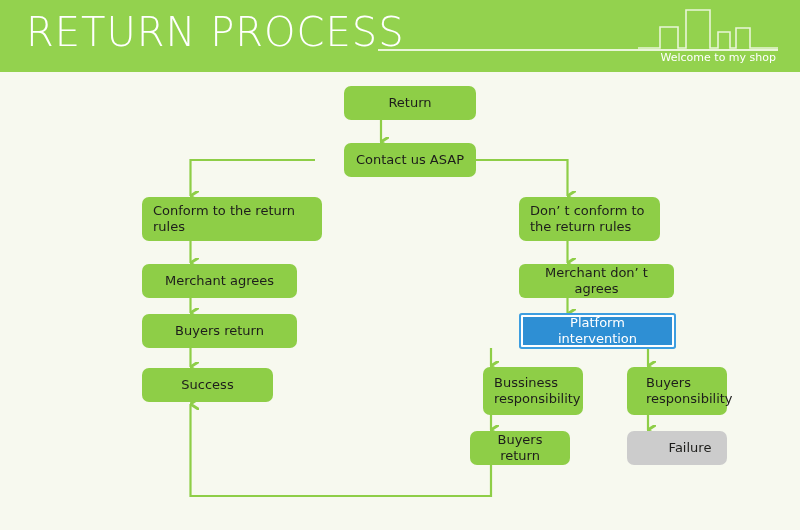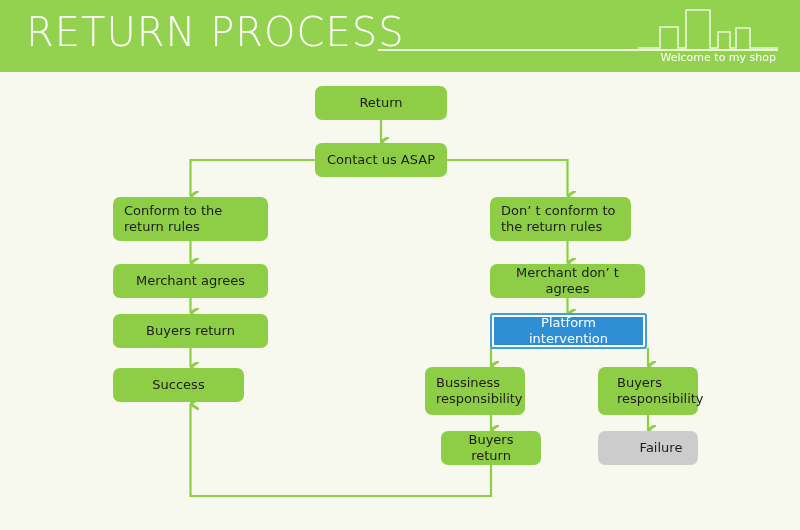--- a/index.html
+++ b/index.html
@@ -89,20 +89,21 @@
     background: #8ece47;
     color: #1d1d1b;
     font-size: 13px;
     line-height: 16px;
     display: flex;
     align-items: center;
     justify-content: center;
     text-align: center;
     padding: 4px 8px;
     font-family: "DejaVu Sans", sans-serif;
+    margin-left: 29px;
   }
   .node.left-align {
     justify-content: flex-start;
     text-align: left;
     padding-left: 11px;
   }
   .node.selected {
     background: #2e8fd4;
     color: #ffffff;
     border: 2px solid #ffffff;
@@ -168,49 +169,49 @@
     </svg>
 
     <div class="node" style="left:315px; top:14px; width:132px; height:34px;">
       <span>Return</span>
     </div>
 
     <div class="node" style="left:315px; top:71px; width:132px; height:34px;">
       <span>Contact us ASAP</span>
     </div>
 
-    <div class="node left-align" style="left:113px; top:125px; width:155px; height:44px;">
+    <div class="node left-align" style="left:113px; top:125px; width:180px; height:44px;">
       <span>Conform to the return rules</span>
     </div>
 
     <div class="node" style="left:113px; top:192px; width:155px; height:34px;">
       <span>Merchant agrees</span>
     </div>
 
     <div class="node" style="left:113px; top:242px; width:155px; height:34px;">
       <span>Buyers return</span>
     </div>
 
     <div class="node" style="left:113px; top:296px; width:131px; height:34px;">
       <span>Success</span>
     </div>
 
     <div class="node left-align" style="left:490px; top:125px; width:141px; height:44px;">
       <span>Don’ t conform to the return rules</span>
     </div>
 
-    <div class="node" style="left:490px; top:192px; width:155px; height:34px;">
+    <div class="node" style="left:490px; top:192px; width:155px; height:34px;border-radius:6px;">
       <span>Merchant don’ t agrees</span>
     </div>
 
     <div class="node selected" style="left:492px; top:243px; width:153px; height:32px;">
       <span>Platform intervention</span>
     </div>
 
-    <div class="node left-align" style="left:425px; top:295px; width:100px; height:48px;">
+    <div class="node left-align" style="left:454px; top:295px; width:100px; height:48px;">
       <span>Bussiness responsibility</span>
     </div>
 
     <div class="node left-align" style="left:598px; top:295px; width:100px; height:48px;padding-left:19px;">
       <span>Buyers responsibility</span>
     </div>
 
     <div class="node" style="left:441px; top:359px; width:100px; height:34px;">
       <span>Buyers return</span>
     </div>

